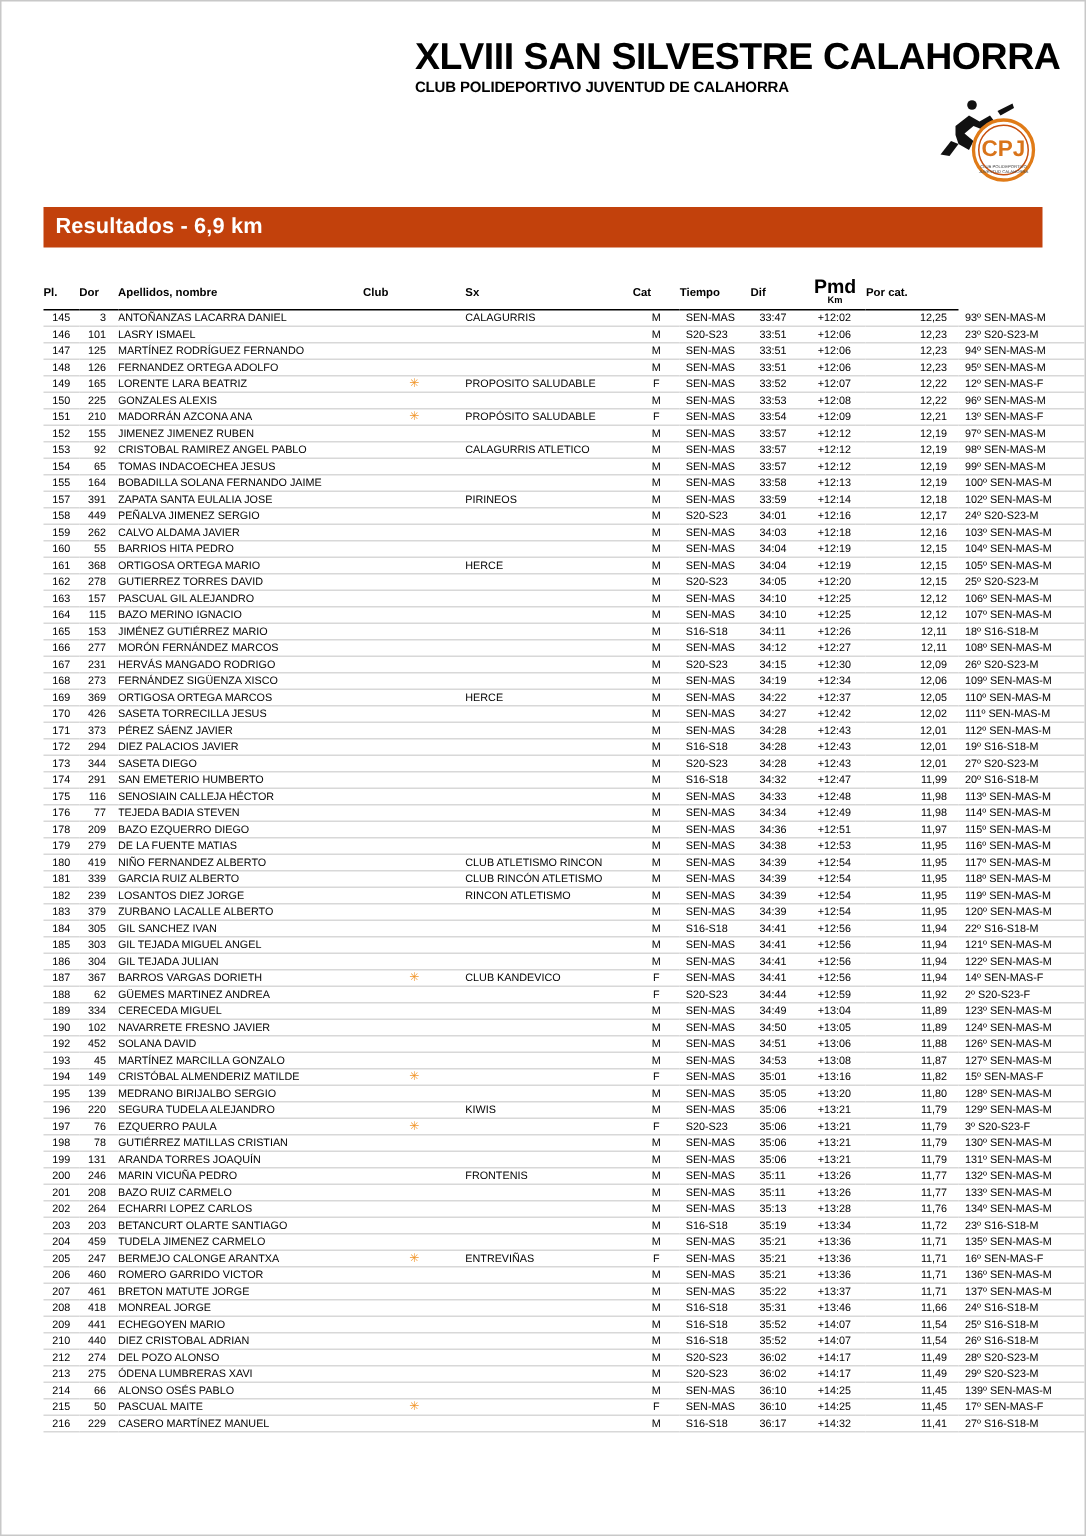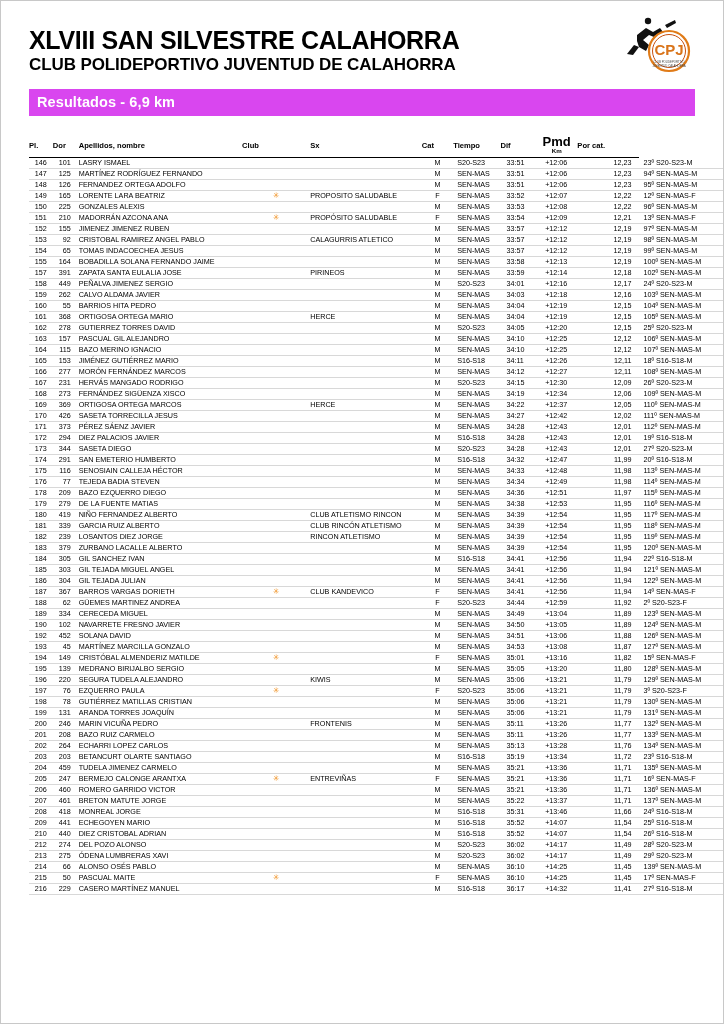--- a/index.html
+++ b/index.html
@@ -19,54 +19,55 @@
     width: 724px;
     height: 1024px;
     box-sizing: border-box;
     padding: 14px 16px 8px 16px;
     border: 1px solid #c8c8c8;
     position: relative;
   }
   
   .header {
     display: flex;
-    align-items: center;
+    align-items: flex-end;
     justify-content: space-between;
+    flex-direction: column;
   }
   .title-block {
     padding-left: 12px;
     padding-top: 10px;
   }
   .main-title {
     font-size: 25px;
     font-weight: bold;
     letter-spacing: -0.3px;
     line-height: 1.05;
     white-space: nowrap;
   }
   .sub-title {
-    font-size: 17px;
+    font-size: 10px;
     font-weight: bold;
     letter-spacing: -0.1px;
     margin-top: 2px;
     white-space: nowrap;
   }
   .logo {
     width: 84px;
     height: 62px;
     position: relative;
     margin-right: 10px;
   }
   .logo svg { display: block; }
   
   .banner {
     margin-top: 12px;
     margin-left: 12px;
     margin-right: 12px;
-    background: #d946ef;
+    background: #c2410c;
     color: #ffffff;
     font-size: 14.5px;
     font-weight: bold;
     padding: 5px 8px 6px 8px;
     letter-spacing: 0.1px;
   }
   
   table.results {
     margin-top: 20px;
     margin-left: 12px;
@@ -172,20 +173,33 @@
           <div class="pmd-head">
             <b>Pmd</b>
             <span>Km</span>
           </div>
         </th>
         <th class="h-porcat">Por cat.</th>
       </tr>
     </thead>
     <tbody id="results-body">
         <tr>
+          <td class="c-pl">145</td>
+          <td class="c-dor">3</td>
+          <td class="c-name">ANTOÑANZAS LACARRA DANIEL</td>
+          <td class="c-star"></td>
+          <td class="c-club">CALAGURRIS</td>
+          <td class="c-sx">M</td>
+          <td class="c-cat">SEN-MAS</td>
+          <td class="c-time">33:47</td>
+          <td class="c-dif">+12:02</td>
+          <td class="c-pmd">12,25</td>
+          <td class="c-porcat">93º SEN-MAS-M</td>
+        </tr>
+        <tr>
           <td class="c-pl">146</td>
           <td class="c-dor">101</td>
           <td class="c-name">LASRY ISMAEL</td>
           <td class="c-star"></td>
           <td class="c-club"></td>
           <td class="c-sx">M</td>
           <td class="c-cat">S20-S23</td>
           <td class="c-time">33:51</td>
           <td class="c-dif">+12:06</td>
           <td class="c-pmd">12,23</td>

